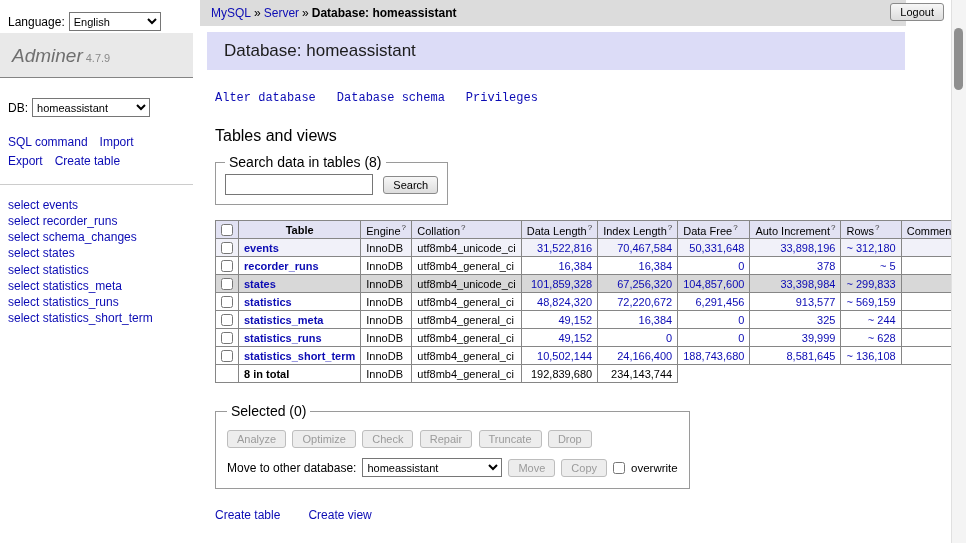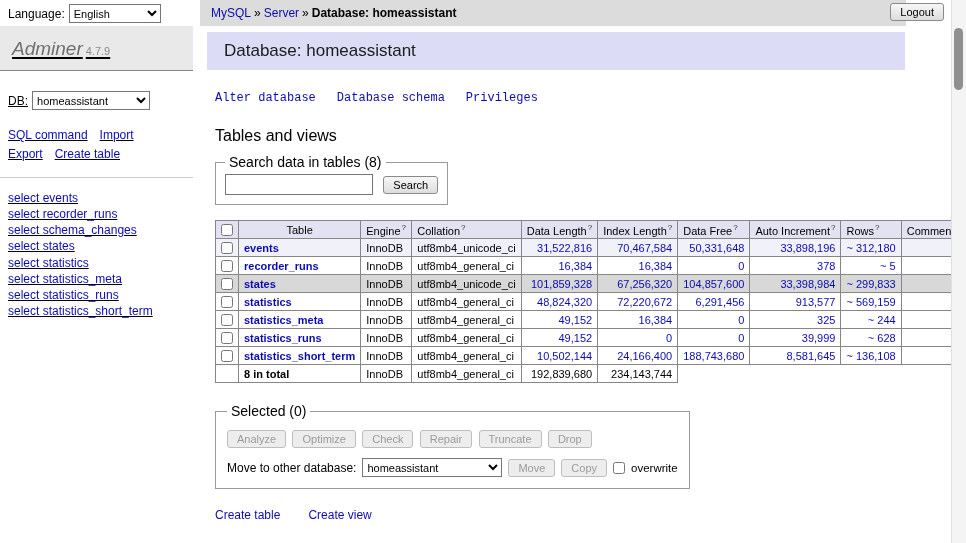--- a/index.html
+++ b/index.html
@@ -7,34 +7,34 @@
        font-family:"Liberation Sans","DejaVu Sans",sans-serif;font-size:12px;color:#000;}
   a{color:#0b0bb4;text-decoration:none;cursor:pointer;}
   select{font-size:11px;font-family:inherit;background:#fff;border:1px solid #767676;height:19px;}
   button{font-family:inherit;font-size:11px;padding:2px 9px;background:linear-gradient(#f7f7f7,#dddddd);
          border:1px solid #8a8a8a;border-radius:3px;color:#000;}
   button:disabled{color:#9b9b9b;background:#ededed;border-color:#bdbdbd;}
   input[type=checkbox]{margin:0;width:12px;height:12px;vertical-align:middle;}
 
   
   .topbar{position:absolute;left:0;top:0;width:966px;height:26px;background:#fff;z-index:3;}
-  .lang-area{position:absolute;left:8px;top:4px;}
+  .lang-area{position:absolute;left:8px;top:12px;}
   .lang-select{width:92px;margin-left:4px;}
   .breadcrumb{position:absolute;left:200px;top:0;width:706px;height:26px;background:#dcdcdc;
               line-height:26px;padding-left:11px;box-sizing:border-box;}
   .breadcrumb .sep{margin:0 3px;}
   .breadcrumb b{color:#000;}
   .logout-btn{position:absolute;right:22px;top:3px;}
 
   
   .scrollbar{position:absolute;right:0;top:0;width:14px;height:543px;background:#f4f4f4;border-left:1px solid #e0e0e0;z-index:4;}
   .scrollbar .thumb{position:absolute;left:2px;top:28px;width:9px;height:62px;background:#8f8f8f;border-radius:5px;}
 
   
-  .sidebar{position:absolute;left:0;top:21px;width:193px;text-decoration:underline;}
+  .sidebar{position:absolute;left:0;top:28px;width:193px;}
   .sidebar h1{margin:5px 0 0;padding:7px 12px 9px;background:#e9e9e9;border-bottom:1px solid #848484;font-weight:normal;}
   .app-name{font-style:italic;font-size:19px;color:#6f6f6f;}
   .app-version{font-size:11px;color:#8a8a8a;margin-left:3px;}
   .db-row{margin:20px 0 0 8px;}
   .db-select{width:118px;margin-left:4px;}
   .side-actions{margin:0;padding:16px 8px 14px;border-bottom:1px solid #cccccc;line-height:1.55;}
   .side-actions a{margin-right:12px;}
   .table-list{list-style:none;margin:12px 0 0;padding:0 0 0 8px;line-height:1.34;}
 
   
@@ -49,21 +49,21 @@
   fieldset{display:inline-block;border:1px solid #9a9a9a;padding:4px 9px 9px;margin:0;}
   legend{font-size:14px;padding:0 4px;}
   .search-fieldset{margin-top:9px;}
   .search-input{width:140px;height:17px;border:1px solid #767676;font-size:11px;padding:1px 3px;}
   .search-btn{margin-left:7px;}
 
   .data-table{border-collapse:collapse;margin-top:15px;font-size:11px;}
   .data-table td,.data-table th{border:1px solid #868686;padding:1px 5px;white-space:nowrap;height:15px;}
   .data-table thead td,.data-table thead th{background:#e2e2f3;}
   .chk{width:15px;text-align:center;}
-  th.name-h{font-weight:normal;text-align:center;min-width:108px;}
+  th.name-h{font-weight:bold;text-align:center;min-width:108px;}
   .eng-h{min-width:40px;} .col-h{min-width:94px;} .dl-h{min-width:60px;text-align:right;} .il-h{min-width:64px;}
   .df-h{min-width:56px;} .ai-h{min-width:74px;} .rw-h{min-width:48px;} .cm-h{min-width:48px;}
   td.num{text-align:right;}
   .tname{font-weight:bold;}
   .help{font-size:8px;vertical-align:super;color:#333;margin-left:1px;}
   .row-tint td{background:#f1f1f9;}
   .row-hover td{background:#d8d8d8;}
   .total-row .total{font-weight:bold;}
   td.blank{border:none;background:#fff;}
 

